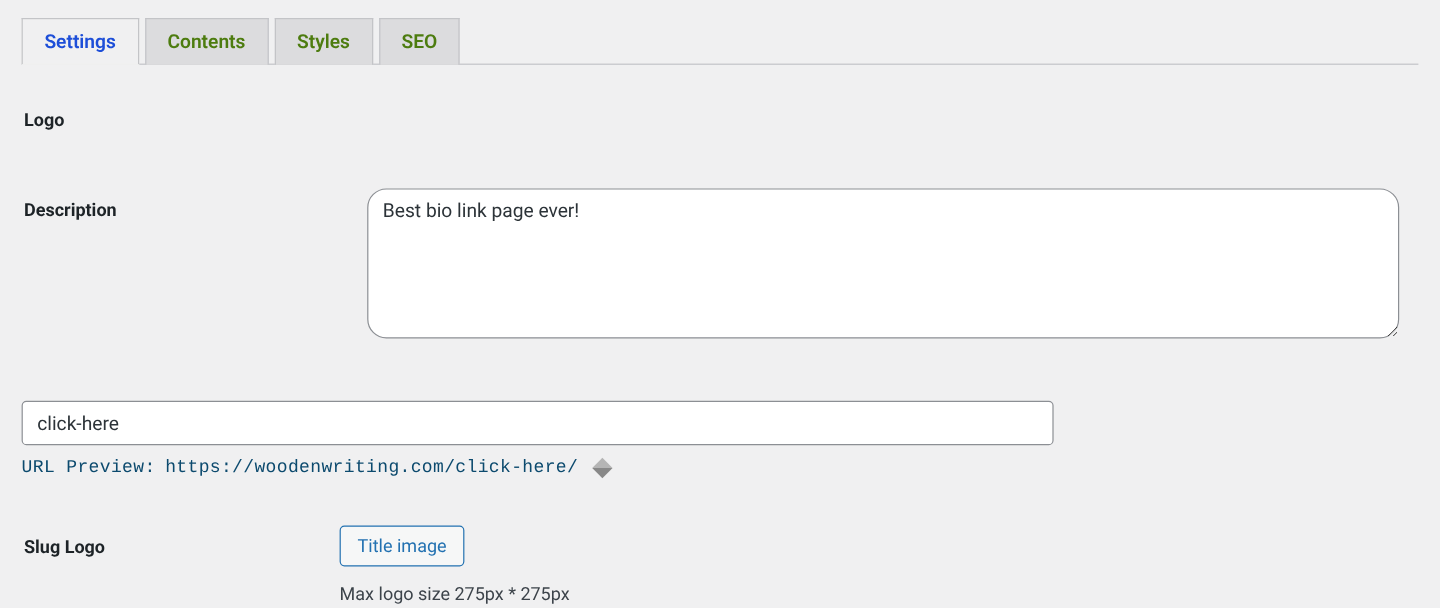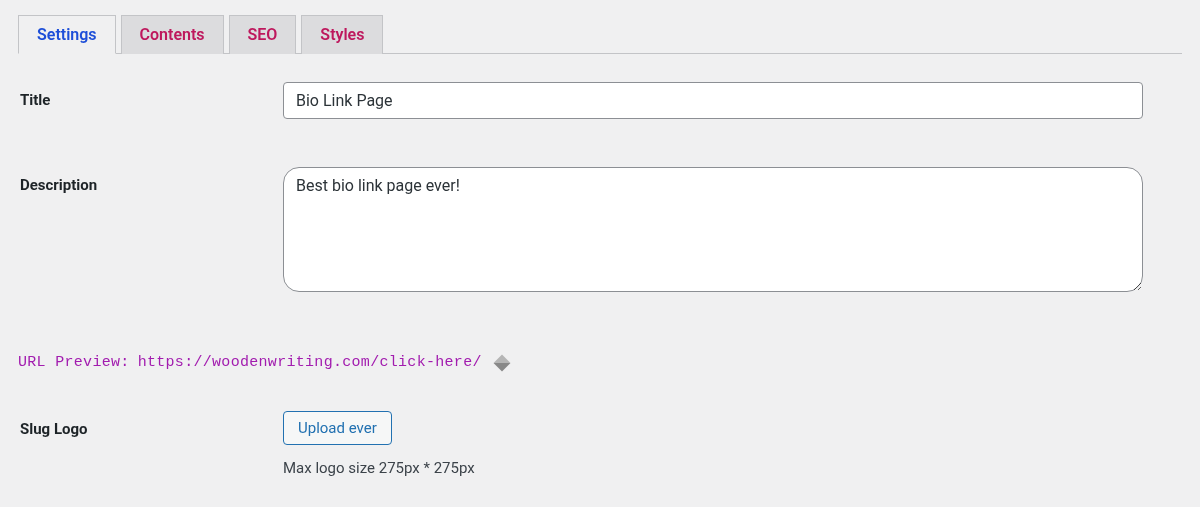--- a/index.html
+++ b/index.html
@@ -25,21 +25,21 @@
       margin-bottom: 28px;
       gap: 5px;
     }
     .tab {
       padding: 9px 18px;
       background: #dcdcde;
       border: 1px solid #c3c4c7;
       border-bottom: none;
       font-size: 16px;
       font-weight: 600;
-      color: #be185d;
+      color: #4d7c0f;
       cursor: pointer;
       position: relative;
       top: 1px;
     }
     .tab.active {
       background: #f0f0f1;
       color: #1d4ed8;
       border-bottom: 1px solid #f0f0f1;
     }
     .form-rows {
@@ -77,27 +77,27 @@
       font-size: 16px;
       border: 1px solid #8c8f94;
       border-radius: 16px;
       background: #fff;
       color: #2c3338;
       font-family: inherit;
       height: 125px;
       resize: both;
     }
     .row-title { margin-bottom: 48px; }
-    .row-desc { margin-bottom: 48px; }
+    .row-desc { margin-bottom: 48px; gap: 23px; }
     .row-slug { margin-bottom: 40px; }
     .hint {
       margin-top: 10px;
       font-family: "SFMono-Regular", Consolas, "Courier New", monospace;
       font-size: 15px;
-      color: #a21caf;
+      color: #0c4a6e;
       letter-spacing: 0.3px;
       display: flex;
       align-items: center;
       gap: 8px;
     }
     .hint-label {
       font-family: "SFMono-Regular", Consolas, "Courier New", monospace;
     }
     .hint-url {
       font-family: "SFMono-Regular", Consolas, "Courier New", monospace;
@@ -128,52 +128,50 @@
       color: #3c434a;
     }
   </style>
 </head>
 <body>
 
 <div class="panel">
   <div class="tabs">
     <div class="tab active">Settings</div>
     <div class="tab">Contents</div>
+    <div class="tab">Styles</div>
     <div class="tab">SEO</div>
-    <div class="tab">Styles</div>
   </div>
 
   <div class="form-rows">
 
     <div class="form-row row-title">
-      <div class="form-label">Title</div>
-      <div class="form-field">
-        <input type="text" class="text-input" value="Bio Link Page" style="">
-      </div>
+      <div class="form-label">Logo</div>
     </div>
 
     <div class="form-row row-desc">
       <div class="form-label">Description</div>
       <div class="form-field">
         <textarea class="textarea-input" style="">Best bio link page ever!</textarea>
       </div>
     </div>
 
     <div class="form-row row-slug">
       <div class="form-field">
+        <input type="text" class="text-input" value="click-here" style="">
         <div class="hint">
           <span class="hint-label">URL Preview:</span>
           <span class="hint-url">https://woodenwriting.com/click-here/</span>
           <span class="diamond-icon"></span>
         </div>
       </div>
     </div>
 
     <div class="form-row">
       <div class="form-label">Slug Logo</div>
       <div class="form-field">
-        <button class="upload-btn">Upload ever</button>
+        <button class="upload-btn">Title image</button>
         <div class="logo-hint">Max logo size 275px * 275px</div>
       </div>
     </div>
 
   </div>
 </div>
 
 </body></html>

